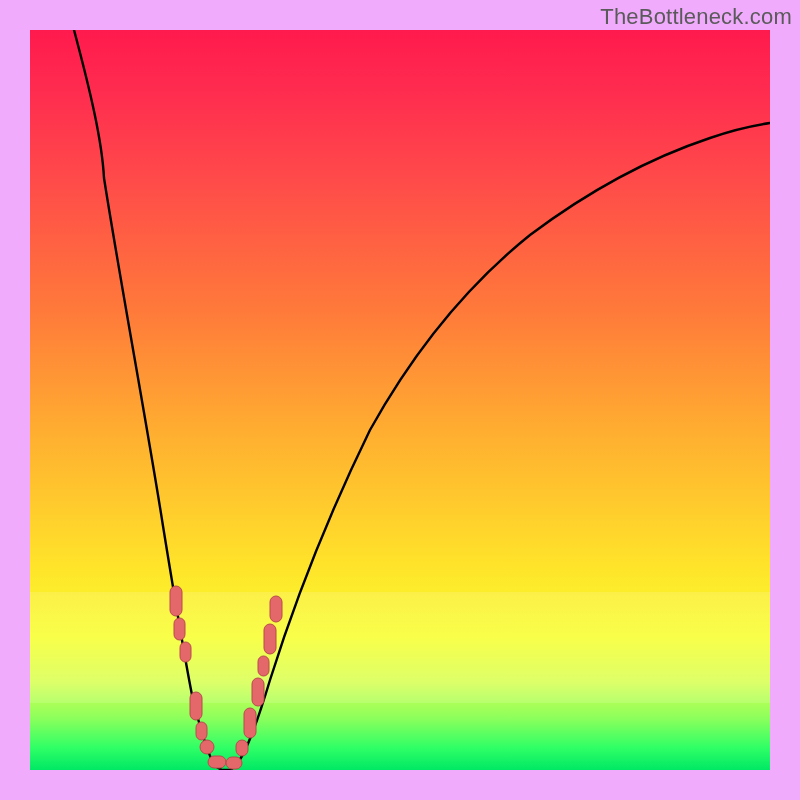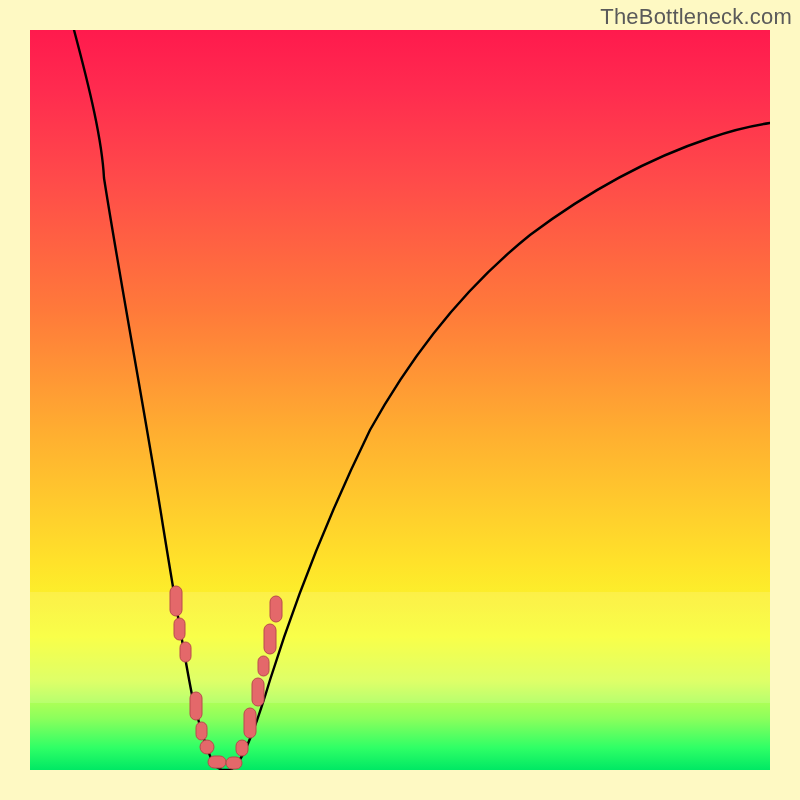--- a/index.html
+++ b/index.html
@@ -8,21 +8,21 @@
     width: 800px;
     height: 800px;
     overflow: hidden;
     background: #000;
     font-family: Arial, Helvetica, sans-serif;
   }
   .frame {
     position: relative;
     width: 800px;
     height: 800px;
-    background: #fef9c3;
+    background: #f0abfc;
   }
   .plot-area {
     position: absolute;
     left: 30px;
     top: 30px;
     width: 740px;
     height: 740px;
     
     background: linear-gradient(
       to bottom,

